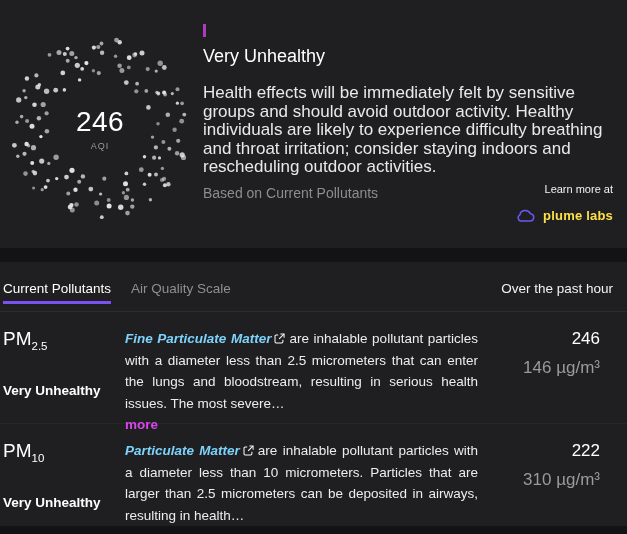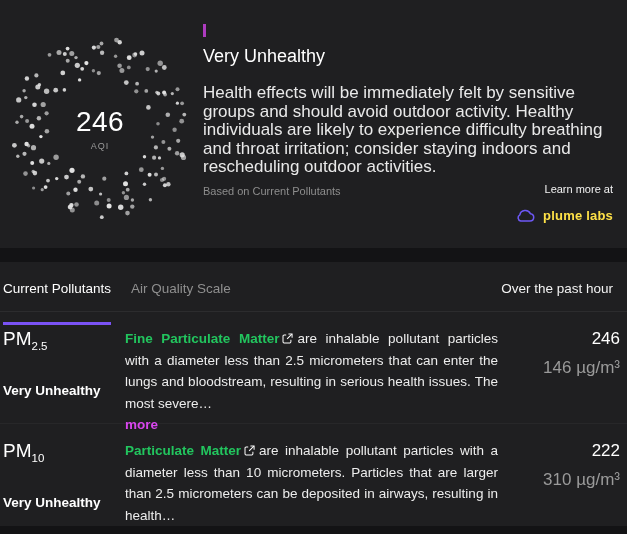--- a/index.html
+++ b/index.html
@@ -20,59 +20,59 @@
     position:absolute; inset:0; display:flex; flex-direction:column;
     align-items:center; justify-content:center; text-align:center;
   }
   .aqi-value { font-size:28px; font-weight:400; color:#ffffff; letter-spacing:0.5px; }
   .aqi-label { font-size:9px; color:#9a9a9a; letter-spacing:1px; margin-top:3px; }
 
   .info { position:absolute; left:203px; top:24px; right:14px; }
   .tick { width:3px; height:13px; background:#ad3bbf; margin-bottom:9px; }
   .info h1 { font-size:18px; font-weight:400; color:#ffffff; margin-bottom:17px; }
   .desc { font-size:17px; line-height:18.5px; color:#e9e9e9; margin-bottom:8px; }
-  .based { font-size:11px; color:#8d8d8d; }
+  .based { font-size:14px; color:#8d8d8d; }
 
   .learn { position:absolute; right:14px; top:183px; font-size:11px; color:#f2f2f2; }
   .brand {
     position:absolute; right:14px; top:208px; display:flex; align-items:center;
     gap:6px; text-decoration:none; cursor:pointer;
   }
   .brand-text { font-size:13px; font-weight:bold; color:#fde047; letter-spacing:0.2px; }
   .cloud { display:flex; align-items:center; }
 
   .band { width:100%; height:14px; background:#131315; }
   .band.bottom { position:absolute; left:0; bottom:0; height:8px; }
 
   
   .tabs {
     display:flex; align-items:flex-start; padding:0 14px 0 3px; height:50px;
     border-bottom:1px solid rgba(255,255,255,0.06); background:#1f1f21;
   }
   .tab {
-    font-size:13.5px; color:#8f8f8f; padding:19px 0 26px; cursor:pointer;
+    font-size:13.5px; color:#8f8f8f; padding:19px 0 5px; cursor:pointer;
     border-bottom:3px solid transparent;
   }
   .tab.active { color:#ffffff; border-bottom-color:#7a52f4; }
   .tab + .tab { margin-left:20px; }
   .time { margin-left:auto; font-size:13.5px; color:#f2f2f2; padding:19px 0; }
 
   
   .row {
-    display:flex; padding:16px 7px 0 3px; height:112px;
+    display:flex; padding:16px 27px 0 3px; height:112px;
     border-bottom:1px solid rgba(255,255,255,0.04); background:#1f1f21;
   }
   .row:last-of-type { height:110px; border-bottom:none; }
   .col-left { width:122px; flex:0 0 122px; }
   .pm { font-size:19px; color:#ffffff; line-height:22px; }
   .pm sub { font-size:11.5px; }
   .status { font-size:13.5px; font-weight:bold; color:#ffffff; margin-top:26px; }
   .col-mid { flex:1; padding-right:18px; }
   .ptext { font-size:13.5px; line-height:21.5px; color:#ededed; text-align:justify; }
-  .plink { font-weight:bold; color:#22c55e; text-decoration:none; cursor:pointer; }
+  .plink { font-weight:bold; color:#7dd3fc; text-decoration:none; cursor:pointer;font-style:italic; }
   .ext { display:inline-block; margin:0 4px 0 3px; cursor:pointer; position:relative; top:1px; }
   .more { font-size:13.5px; font-weight:bold; color:#d946ef; line-height:21.5px; cursor:pointer; }
   .col-right { width:104px; flex:0 0 104px; text-align:right; }
   .val { font-size:17px; font-weight:500; color:#ffffff; line-height:22px; }
   .conc { font-size:17px; color:#9a9a9a; margin-top:8px; }
 </style>
 </head>
 <body>
 
 <div class="panel">

